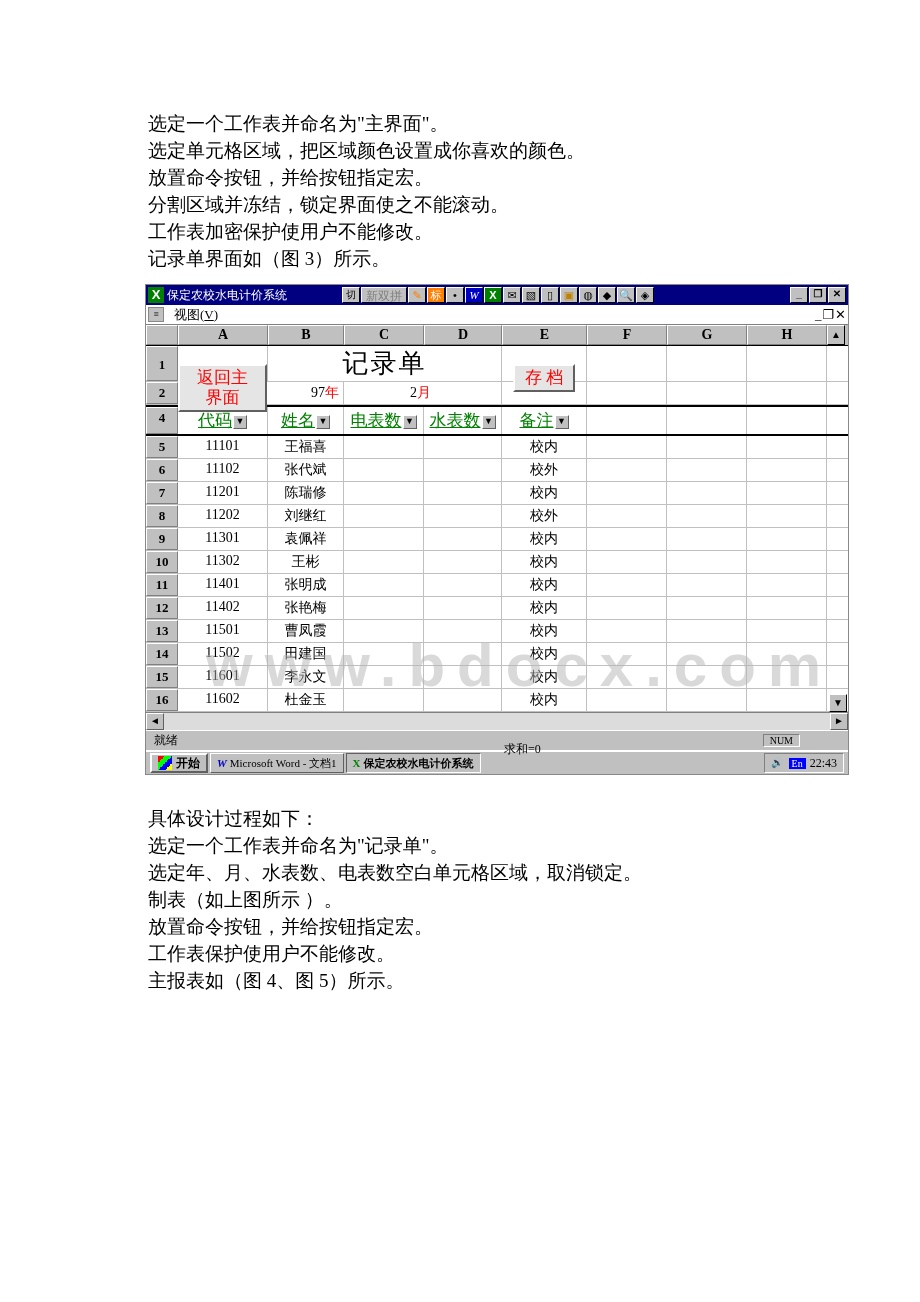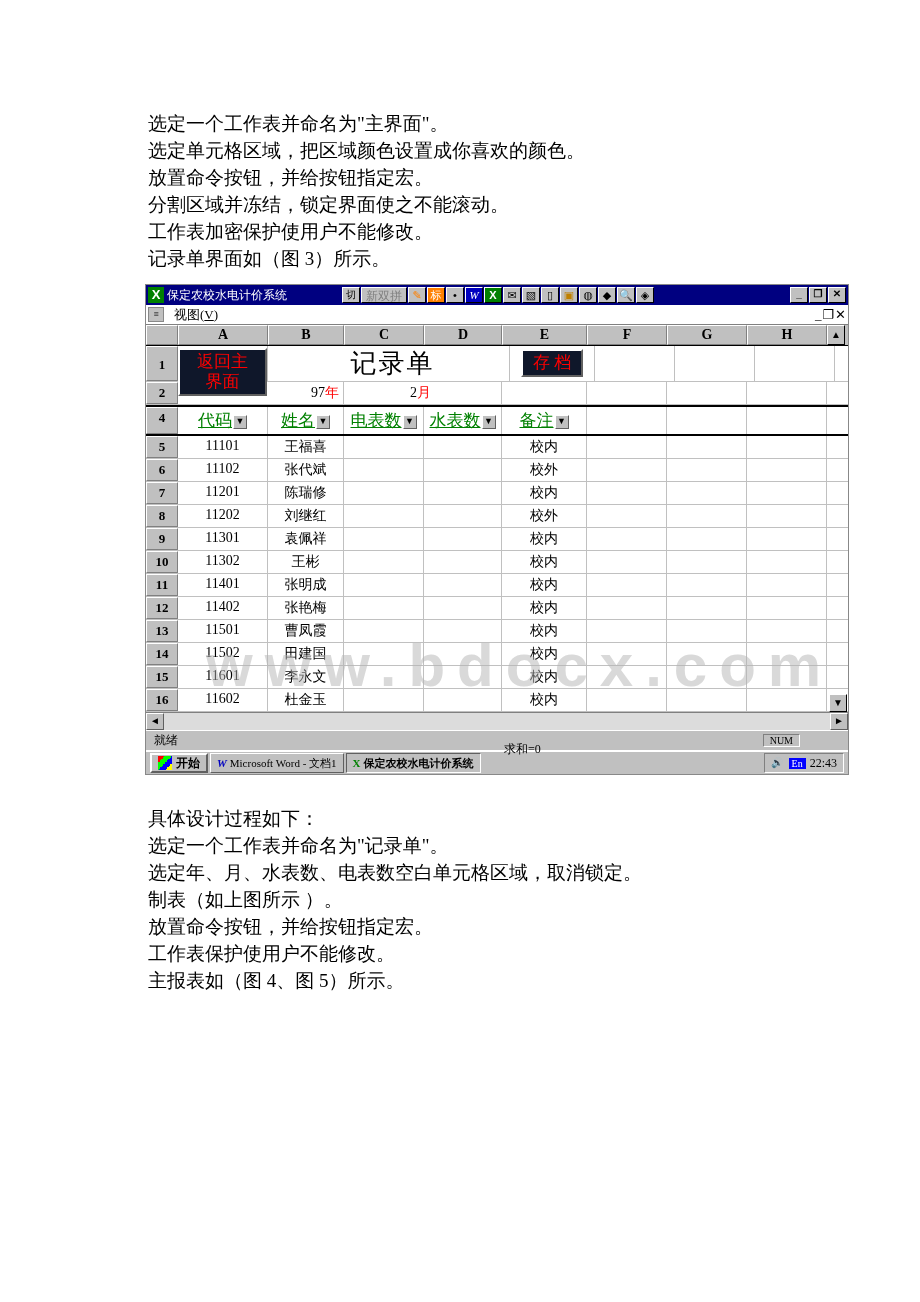--- a/index.html
+++ b/index.html
@@ -28,21 +28,21 @@
     .col-A { width: 90px; } .col-B { width: 76px; } .col-C { width: 80px; } .col-D { width: 78px; }
     .col-E { width: 85px; } .col-F { width: 80px; } .col-G { width: 80px; } .col-H { width: 80px; }
     .scroll-up { width: 18px; background: #c0c0c0; border: 1px solid #fff; border-right-color: #000; border-bottom-color: #000; text-align: center; font-size: 10px; line-height: 18px; }
     .data-rows { background: #fff; }
     .data-row { display: flex; border-bottom: 1px solid #c0c0c0; }
     .row-head { width: 32px; background: #c0c0c0; border: 1px solid #fff; border-right-color: #808080; border-bottom-color: #808080; text-align: center; font-family: "Times New Roman", serif; font-size: 13px; font-weight: bold; padding: 2px 0; }
     .cell { border-right: 1px solid #c0c0c0; text-align: center; font-size: 14px; padding: 2px 0; font-family: "SimSun", serif; }
     .row1 { height: 36px; }
     .row1 .cell { line-height: 32px; }
     .row1 .row-head { line-height: 32px; }
-    .btn3d { display: inline-block; background: #0f172a; border: 2px solid #fff; border-right-color: #606060; border-bottom-color: #606060; padding: 2px 10px; font-family: "KaiTi","楷体",serif; font-size: 17px; color: #ff0000; cursor: pointer; line-height: 20px; }
+    .btn3d { display: inline-block; background: #e5e5e5; border: 2px solid #fff; border-right-color: #606060; border-bottom-color: #606060; padding: 2px 10px; font-family: "KaiTi","楷体",serif; font-size: 17px; color: #ff0000; cursor: pointer; line-height: 20px; margin-top: 16px; }
     .big-title { font-family: "SimSun","宋体",serif; font-size: 26px; letter-spacing: 2px; }
     .save-btn { color: #ff0000; font-family: Liberation Serif, serif; font-size: 17px; }
     .row2 .cell { font-size: 14px; }
     .year-label { color: #ff0000; }
     .row4 .cell { font-family: "KaiTi","楷体",serif; font-size: 17px; color: #008000; text-decoration: underline; font-weight: normal; }
     .filter-arrow { display: inline-block; width: 14px; height: 14px; background: #c0c0c0; border: 1px solid #fff; border-right-color: #606060; border-bottom-color: #606060; vertical-align: middle; margin-left: 1px; line-height: 10px; font-size: 9px; color: #000; text-decoration: none; }
     .hscroll { height: 18px; background: #c0c0c0; display: flex; border-top: 1px solid #808080; }
     .hscroll .arrow { width: 18px; border: 1px solid #fff; border-right-color: #606060; border-bottom-color: #606060; text-align: center; font-size: 10px; line-height: 14px; }
     .hscroll .track { flex: 1; background: #dcdcdc; }
     .vscroll-down { width: 18px; background: #c0c0c0; border: 1px solid #fff; border-right-color: #000; border-bottom-color: #000; text-align: center; font-size: 10px; line-height: 16px; position: absolute; right: 1px; }
@@ -128,21 +128,21 @@
         <div class="scroll-up">▲</div>
       </div>
 
       <div class="data-rows">
 
         <div class="data-row row1">
           <div class="row-head">1</div>
           <div class="cell col-A">
             <span class="btn3d">返回主界面</span>
           </div>
-          <div class="cell" style="width:234px;margin-left:8px;">
+          <div class="cell" style="width:234px;">
             <span class="big-title">记录单</span>
           </div>
           <div class="cell col-E">
             <span class="btn3d save-btn">存 档</span>
           </div>
           <div class="cell col-F"></div>
             <div class="cell col-G"></div>
             <div class="cell col-H"></div>
         </div>
 

